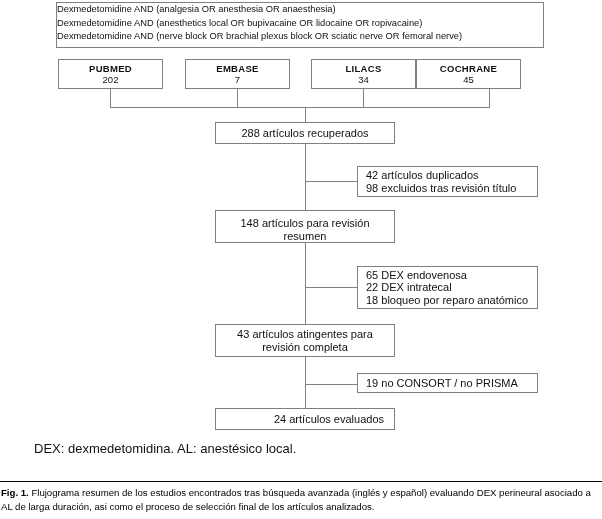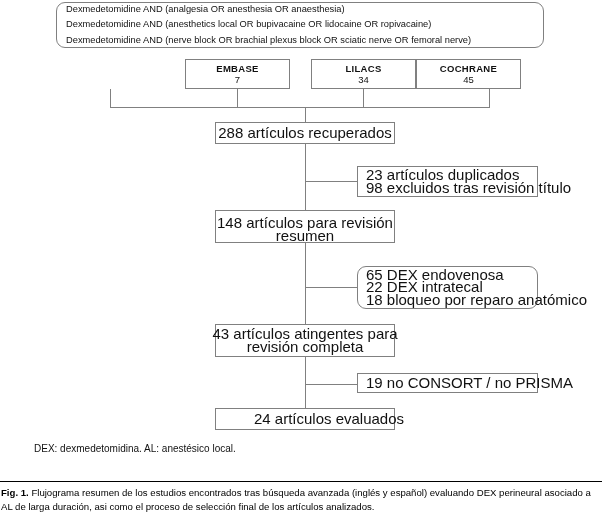--- a/index.html
+++ b/index.html
@@ -23,43 +23,41 @@
   
   .box {
     position: absolute;
     box-sizing: border-box;
     border: 1px solid #808080;
     background: #ffffff;
     display: flex;
     flex-direction: column;
     align-items: center;
     justify-content: center;
-    font-size: 15px;
+    font-size: 11px;
     line-height: 12.5px;
     color: #111111;
     z-index: 5;
   }
   .box.left-align {
     align-items: flex-start;
     padding-left: 8px;
   }
   .box .line { white-space: nowrap; }
 
   
   #query-box {
     left: 56px;
     top: 2px;
     width: 488px;
     height: 46px;
     align-items: flex-start;
-    justify-content: space-between;
-    padding-left: 9px;
+    justify-content: flex-start;
     font-size: 9.3px;
     line-height: 13.5px;
-    border-radius: 9px;
   }
 
   
   .db-box {
     top: 59px;
     width: 105px;
     height: 30px;
     font-size: 9.5px;
     line-height: 11.5px;
   }
@@ -104,21 +102,20 @@
     left: 357px;
     top: 166px;
     width: 181px;
     height: 31px;
   }
   #excl-dex {
     left: 357px;
     top: 266px;
     width: 181px;
     height: 43px;
-    border-radius: 9px;
   }
   #excl-consort {
     left: 357px;
     top: 373px;
     width: 181px;
     height: 20px;
   }
 
   
   .vline {
@@ -132,21 +129,21 @@
     height: 1px;
     background: #808080;
     z-index: 1;
   }
 
   
   #footnote {
     position: absolute;
     left: 34px;
     top: 444px;
-    font-size: 10px;
+    font-size: 13px;
     line-height: 10px;
     color: #111111;
     white-space: nowrap;
   }
 
   
   #caption-rule {
     position: absolute;
     left: 0;
     top: 481px;
@@ -170,20 +167,24 @@
 <body>
 
 <div id="page">
 
   <div class="box" id="query-box">
     <span class="line">Dexmedetomidine AND (analgesia OR anesthesia OR anaesthesia)</span>
     <span class="line">Dexmedetomidine AND (anesthetics local OR bupivacaine OR lidocaine OR ropivacaine)</span>
     <span class="line">Dexmedetomidine AND (nerve block OR brachial plexus block OR sciatic nerve OR femoral nerve)</span>
   </div>
 
+  <div class="box db-box" id="db-0">
+    <span class="db-name">PUBMED</span>
+    <span class="db-count">202</span>
+  </div>
   <div class="box db-box" id="db-1">
     <span class="db-name">EMBASE</span>
     <span class="db-count">7</span>
   </div>
   <div class="box db-box" id="db-2">
     <span class="db-name">LILACS</span>
     <span class="db-count">34</span>
   </div>
   <div class="box db-box" id="db-3">
     <span class="db-name">COCHRANE</span>
@@ -206,21 +207,21 @@
   </div>
   <div class="box" id="box-full">
     <span class="line">43 artículos atingentes para</span>
     <span class="line">revisión completa</span>
   </div>
   <div class="box" id="box-evaluated">
     <span class="line">24 artículos evaluados</span>
   </div>
 
   <div class="box left-align" id="excl-dup">
-    <span class="line">23 artículos duplicados</span>
+    <span class="line">42 artículos duplicados</span>
     <span class="line">98 excluidos tras revisión título</span>
   </div>
   <div class="box left-align" id="excl-dex">
     <span class="line">65 DEX endovenosa</span>
     <span class="line">22 DEX intratecal</span>
     <span class="line">18 bloqueo por reparo anatómico</span>
   </div>
   <div class="box left-align" id="excl-consort">
     <span class="line">19 no CONSORT / no PRISMA</span>
   </div>

